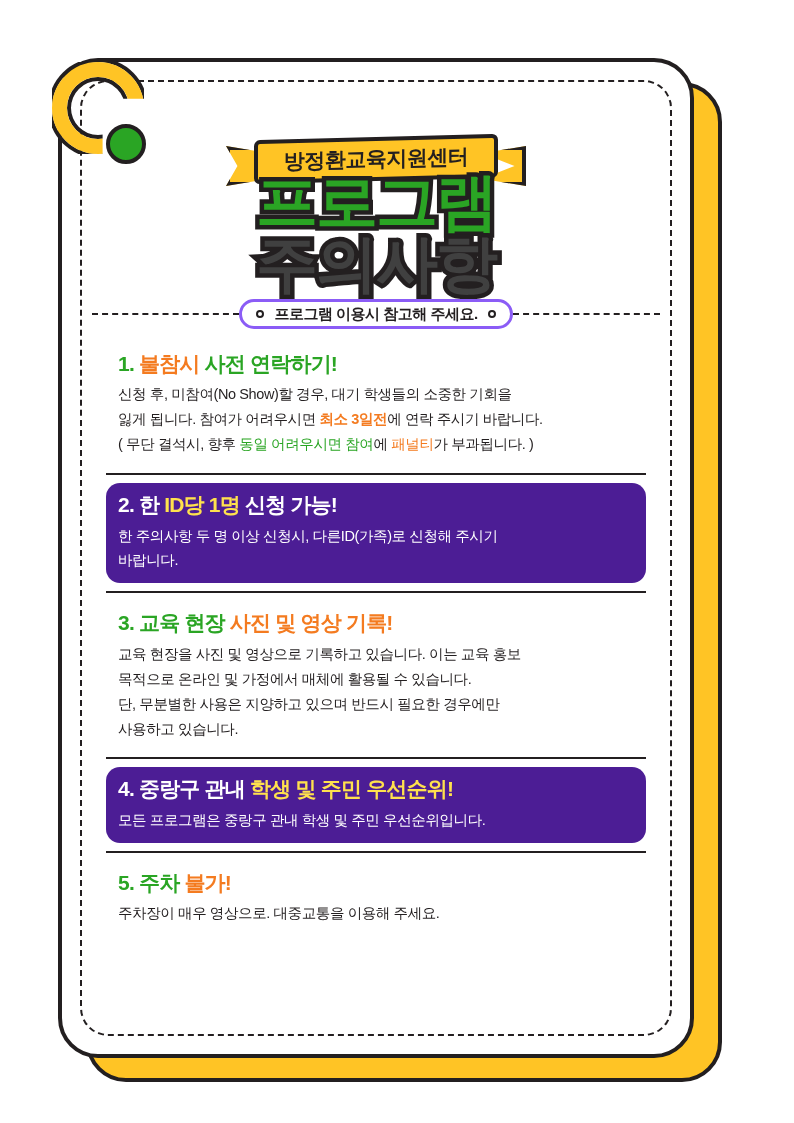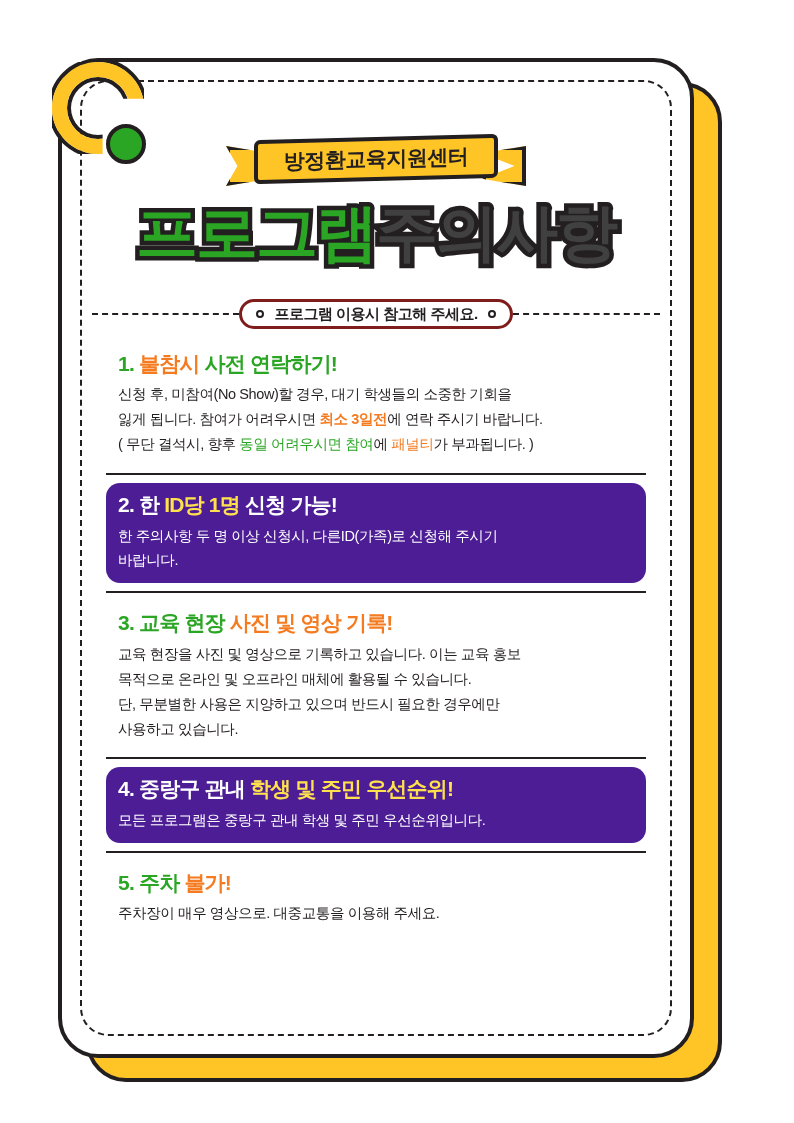--- a/index.html
+++ b/index.html
@@ -155,20 +155,21 @@
   
   .title-row {
     position: absolute;
     left: 0;
     right: 0;
     top: 128px;
     height: 86px;
     display: flex;
     justify-content: center;
     align-items: center;
+    flex-direction: column;
   }
   .title-word {
     font-size: 62px;
     font-weight: bold;
     letter-spacing: -2px;
     line-height: 1;
     -webkit-text-stroke: 9px #231f20;
     paint-order: stroke fill;
     position: relative;
   }
@@ -187,21 +188,21 @@
   }
   .sub-line {
     flex: 1 1 auto;
     border-top: 2px dashed #231f20;
     height: 0;
   }
   .sub-pill {
     flex: 0 0 auto;
     height: 30px;
     padding: 10px 14px;
-    border: 3px solid #7f1d1d;
+    border: 3px solid #8b5cf6;
     border-radius: 16px;
     background: #ffffff;
     display: flex;
     align-items: center;
     gap: 10px;
     box-sizing: border-box;
   }
   .sub-dot {
     width: 8px;
     height: 8px;
@@ -314,21 +315,21 @@
           <div class="sec-body">
             <div><span class="hl-white">한 주의사항 두 명 이상 신청시, 다른ID(가족)로 신청해 주시기</span></div>
             <div><span class="hl-white">바랍니다.</span></div>
           </div>
         </div>
         <hr class="divider" style="margin-top: 8px;">
         <div class="section plain">
           <div class="sec-head"><span class="hl-green bold">3. </span><span class="hl-green bold">교육 현장 </span><span class="hl-orange bold">사진 및 영상 기록!</span></div>
           <div class="sec-body">
             <div><span class="hl-dark">교육 현장을 사진 및 영상으로 기록하고 있습니다. 이는 교육 홍보</span></div>
-            <div><span class="hl-dark">목적으로 온라인 및 오프라인 매체에 활용될 수 있습니다.</span></div>
+            <div><span class="hl-dark">목적으로 온라인 및 가정에서 매체에 활용될 수 있습니다.</span></div>
             <div><span class="hl-dark">단, 무분별한 사용은 지양하고 있으며 반드시 필요한 경우에만</span></div>
             <div><span class="hl-dark">사용하고 있습니다.</span></div>
           </div>
         </div>
         <hr class="divider">
         <div class="section green">
           <div class="sec-head"><span class="hl-white bold">4. </span><span class="hl-white bold">중랑구 관내 </span><span class="hl-yellow bold">학생 및 주민 우선순위!</span></div>
           <div class="sec-body">
             <div><span class="hl-white">모든 프로그램은 중랑구 관내 학생 및 주민 우선순위입니다.</span></div>
           </div>

